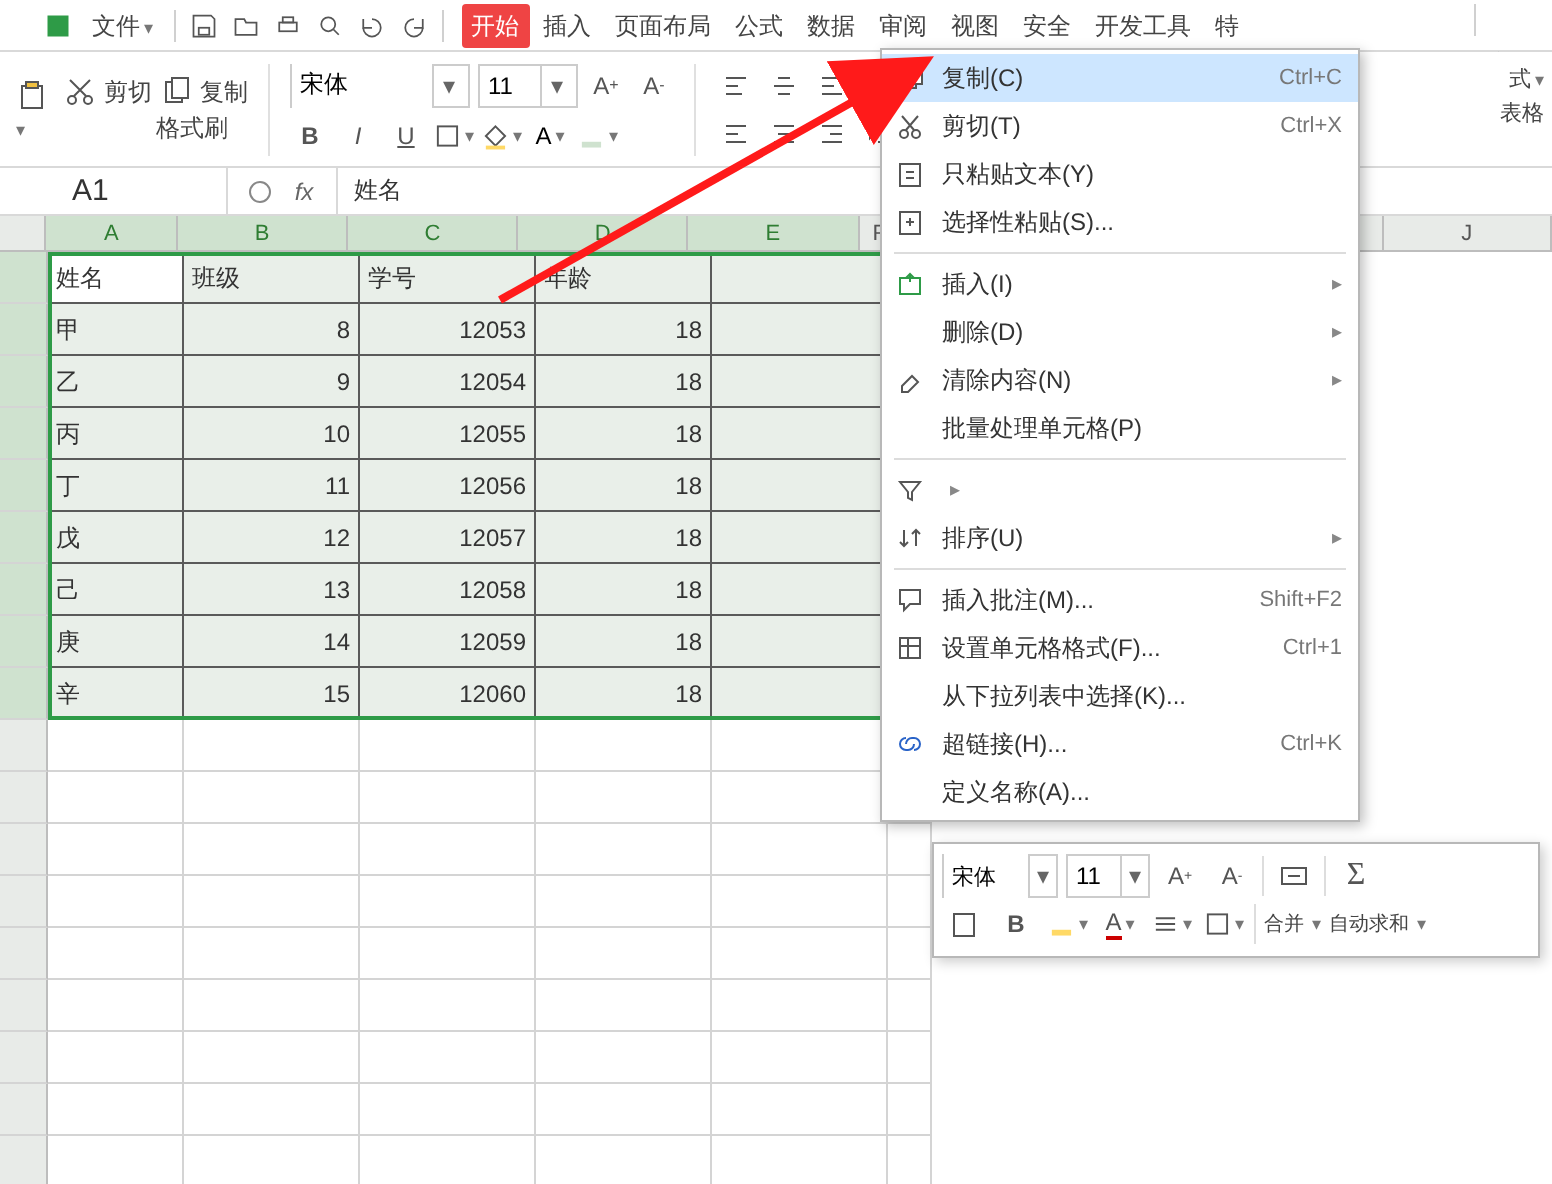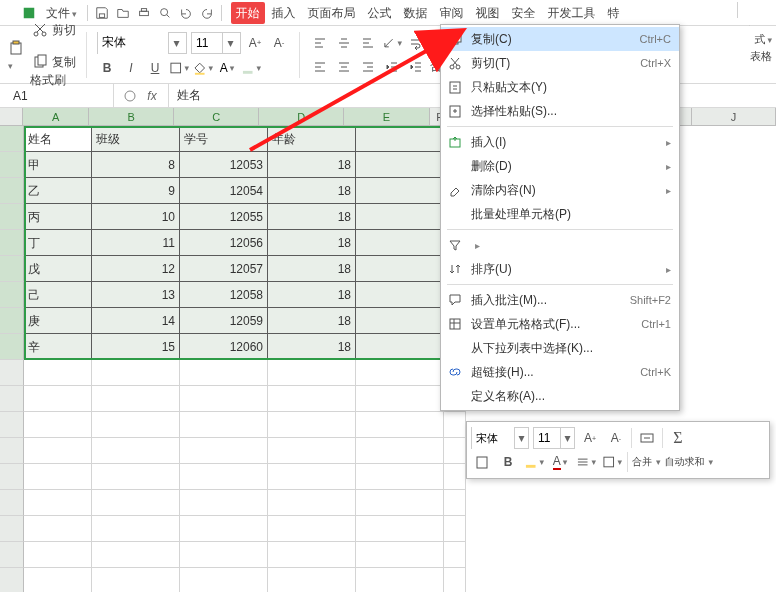--- a/index.html
+++ b/index.html
@@ -18,36 +18,36 @@
   .qa-right .rbtn { display: flex; align-items: center; gap: 2px; color: #444; font-size: 12px; }
 
   
   .ribbon { height: 58px; display: flex; align-items: center; padding: 4px 6px; gap: 6px; border-bottom: 1px solid #d9d9d9; background: #fff; position: relative; }
   .grp { display: flex; align-items: center; gap: 4px; }
   .v-div { width: 1px; height: 46px; background: #e0e0e0; margin: 0 4px; }
   .rbtn-icon { width: 20px; height: 20px; display: flex; align-items: center; justify-content: center; color: #555; }
   .rbtn-icon svg { width: 16px; height: 16px; }
   .rbtn-label { display: flex; align-items: center; gap: 2px; font-size: 12px; color: #444; }
   .clip-left { display: flex; flex-direction: column; gap: 2px; }
-  .clip-right { display: flex; flex-direction: column; gap: 12px; align-items: flex-start; }
+  .clip-right { display: flex; flex-direction: row; gap: 2px; align-items: flex-start; }
 
   .font-box, .size-box { display: flex; align-items: center; border: 1px solid #ccc; height: 22px; }
   .font-box { width: 90px; }
   .font-box input { border: none; width: 70px; height: 32px; padding: 5px 4px; font-size: 12px; outline: none; }
   .size-box { width: 50px; }
   .size-box input { border: none; width: 30px; height: 20px; padding: 0 4px; font-size: 12px; outline: none; }
   .dd-arrow { width: 16px; height: 20px; display: flex; align-items: center; justify-content: center; border-left: 1px solid #ccc; color: #666; }
   .tool-btn { width: 20px; height: 20px; display: flex; align-items: center; justify-content: center; color: #555; }
   .tool-btn svg { width: 14px; height: 14px; }
   .font-row, .align-row { display: flex; align-items: center; gap: 4px; }
   .font-grp, .align-grp { display: flex; flex-direction: column; gap: 4px; }
 
   
   .fbar { height: 24px; display: flex; align-items: center; border-bottom: 1px solid #d9d9d9; background: #fff; }
-  .name-box { width: 114px; height: 24px; border-right: 1px solid #d9d9d9; display: flex; align-items: center; padding-left: 13px; font-size: 12px; color: #333; }
+  .name-box { width: 114px; height: 24px; border-right: 1px solid #d9d9d9; display: flex; align-items: center; padding-left: 36px; font-size: 15px; color: #333; }
   .fx-ctrl { display: flex; align-items: center; gap: 6px; padding: 0 8px; border-right: 1px solid #d9d9d9; height: 24px; }
   .fx-ctrl span { width: 16px; height: 16px; display: flex; align-items: center; justify-content: center; color: #888; }
   .fx-val { padding-left: 8px; font-size: 12px; color: #333; }
 
   
   .grid-wrap { position: relative; background: #fff; }
   .col-heads { display: flex; height: 18px; background: #e8ebe8; border-bottom: 1px solid #bdbdbd; }
   .corner { width: 24px; border-right: 1px solid #bdbdbd; background: #e8ebe8; }
   .ch { border-right: 1px solid #bdbdbd; text-align: center; font-size: 11px; color: #555; line-height: 18px; }
   .ch.sel { background: #cfe2cf; color: #2e7d32; font-weight: 500; }

